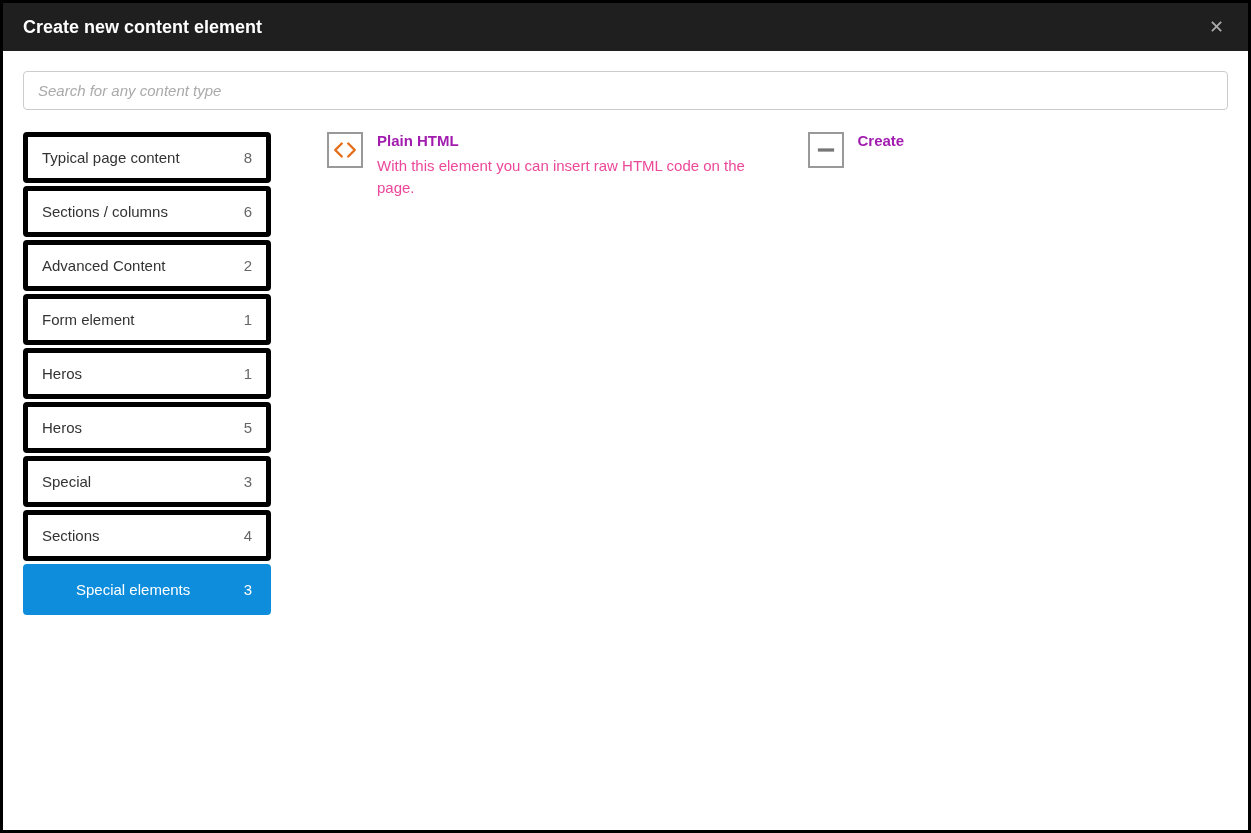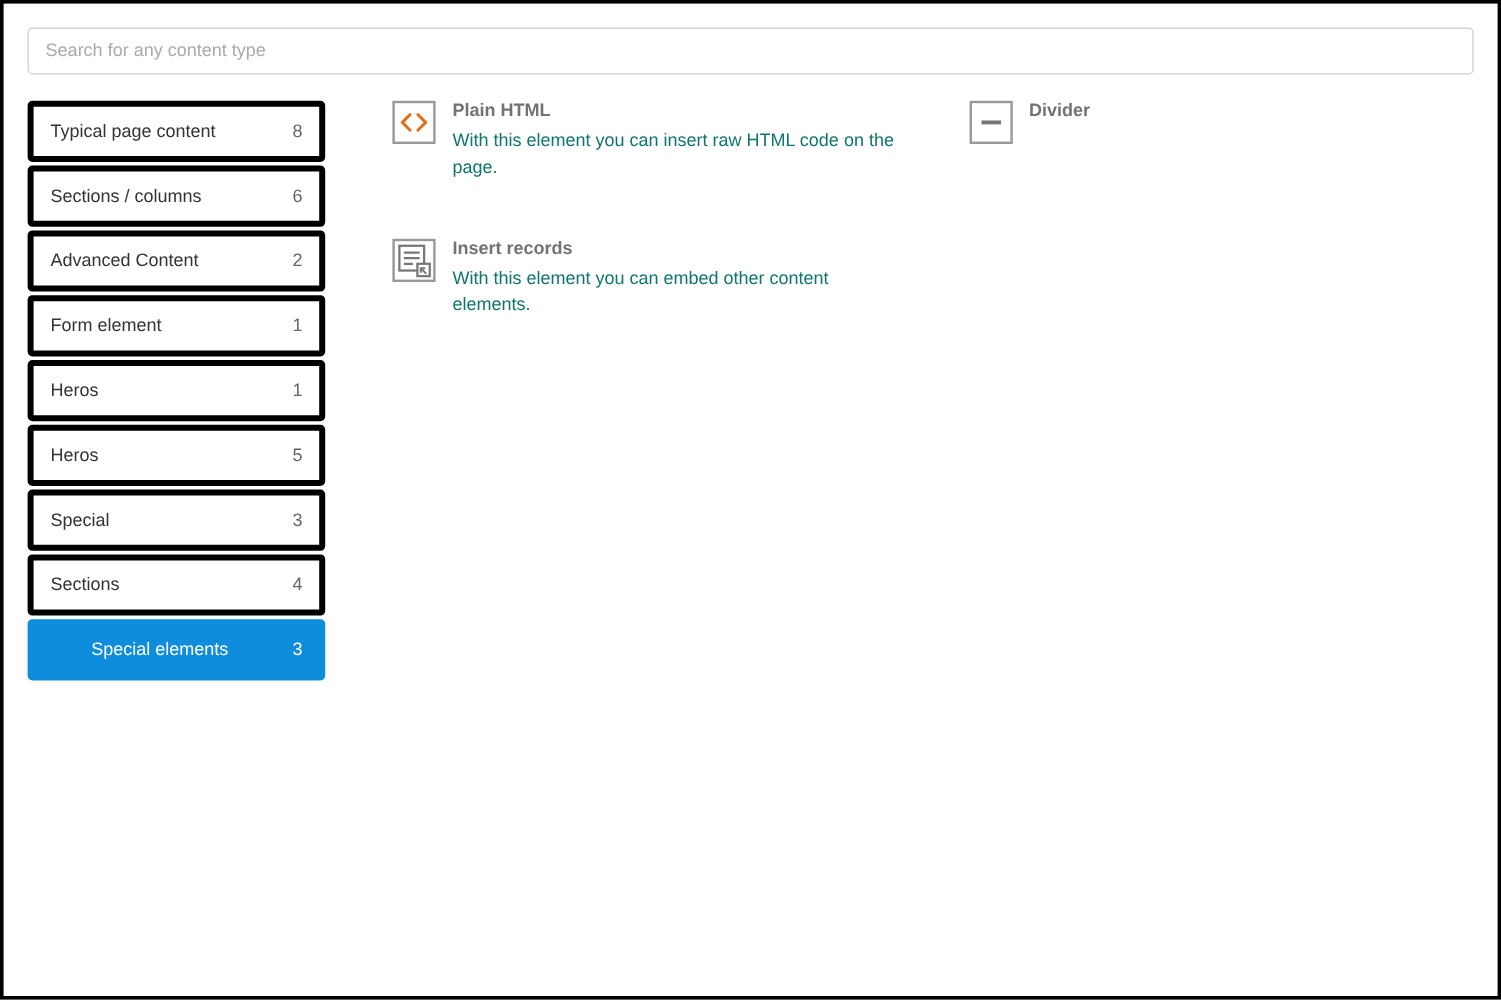--- a/index.html
+++ b/index.html
@@ -2,39 +2,45 @@
 <html><head>
 <meta charset="utf-8">
 <style>
 * { box-sizing: border-box; margin: 0; padding: 0; }
 body { font-family: Verdana, Geneva, sans-serif; background: #000; padding: 3px; width: 1251px; height: 833px; overflow: hidden; }
 .modal { background: #fff; width: 100%; height: 100%; display: flex; flex-direction: column; }
 .modal-header { background: #1f1f1f; color: #fff; padding: 13px 20px; display: flex; justify-content: space-between; align-items: center; }
 .modal-title { font-size: 18px; font-weight: bold; }
 .close-btn { color: #aaa; font-size: 18px; cursor: pointer; background: none; border: none; padding: 0 4px; }
 .modal-body { padding: 20px; flex: 1; display: flex; flex-direction: column; overflow: auto; }
-.search-input { width: 100%; padding: 10px 14px; font-size: 15px; border: 1px solid #ccc; border-radius: 4px; color: #333; margin-bottom: 22px; }
+.search-input { width: 100%; padding: 10px 14px; font-size: 15px; border: 1px solid #ccc; border-radius: 4px; color: #333; margin-bottom: 22px; font-style: italic; }
 .search-input::placeholder { color: #aaa; }
 .cols { display: flex; gap: 56px; align-items: flex-start; }
 .sidebar { width: 248px; flex-shrink: 0; }
 .sidebar-item { display: flex; justify-content: space-between; align-items: flex-start; padding: 12px 14px; border: 5px solid #000000; border-radius: 4px; margin-bottom: 3px; font-size: 15px; color: #333; cursor: pointer; background: #fff; gap: 44px; }
 .sidebar-item.active { background: #0d8ddc; color: #fff; border-color: #0d8ddc; padding-left: 48px; }
 .sidebar-item .count { color: #666; }
 .sidebar-item.active .count { color: #fff; }
 .content { flex: 1; display: grid; grid-template-columns: 1fr 1fr; gap: 48px 60px; align-content: start; }
 .element-item { display: flex; gap: 14px; cursor: pointer; }
 .icon-wrap { width: 36px; height: 36px; border: 2px solid #999; background: #fff; display: flex; align-items: center; justify-content: center; flex-shrink: 0; }
-.element-title { font-size: 15px; font-weight: bold; color: #737373; margin-bottom: 6px; }
-.element-desc { font-size: 15px; color: #0f766e; line-height: 1.45; }
+.element-title { font-size: 15px; font-weight: bold; color: #a21caf; margin-bottom: 6px; }
+.element-desc { font-size: 15px; color: #ec4899; line-height: 1.45; }
 svg { display: block; }
 </style>
 </head>
 <body>
 
 <div class="modal">
+  <div class="modal-header">
+    <div class="modal-title">Create new content element</div>
+    <button class="close-btn">
+      <span>✕</span>
+    </button>
+  </div>
   <div class="modal-body">
     <input type="text" class="search-input" placeholder="Search for any content type" style="">
     <div class="cols">
       <div class="sidebar" id="sidebar">
           <div class="sidebar-item">
             <span>Typical page content</span>
             <span class="count">8</span>
           </div>
           <div class="sidebar-item">
             <span>Sections / columns</span>
@@ -82,35 +88,19 @@
               <div class="element-desc">With this element you can insert raw HTML code on the page.</div>
             </div>
           </div>
           <div class="element-item">
             <div class="icon-wrap">
               <svg width="26" height="26" viewBox="0 0 32 32">
                 <rect x="6" y="14" width="20" height="4" fill="#777"></rect>
               </svg>
             </div>
             <div>
-              <div class="element-title">Divider</div>
-            </div>
-          </div>
-          <div class="element-item">
-            <div class="icon-wrap">
-              <svg width="30" height="30" viewBox="0 0 32 32">
-                <rect x="3" y="3" width="22" height="22" fill="none" stroke="#777" stroke-width="2"></rect>
-                <line x1="7" y1="9" x2="21" y2="9" stroke="#777" stroke-width="2"></line>
-                <line x1="7" y1="14" x2="21" y2="14" stroke="#777" stroke-width="2"></line>
-                <line x1="7" y1="19" x2="15" y2="19" stroke="#777" stroke-width="2"></line>
-                <rect x="19" y="19" width="11" height="11" fill="#fff" stroke="#777" stroke-width="2"></rect>
-                <path d="M22 27 L22 23 L26 23 M22 23 L27 28" fill="none" stroke="#777" stroke-width="1.8"></path>
-              </svg>
-            </div>
-            <div>
-              <div class="element-title">Insert records</div>
-              <div class="element-desc">With this element you can embed other content elements.</div>
+              <div class="element-title">Create</div>
             </div>
           </div>
         </div>
     </div>
   </div>
 </div>
 
 </body></html>

